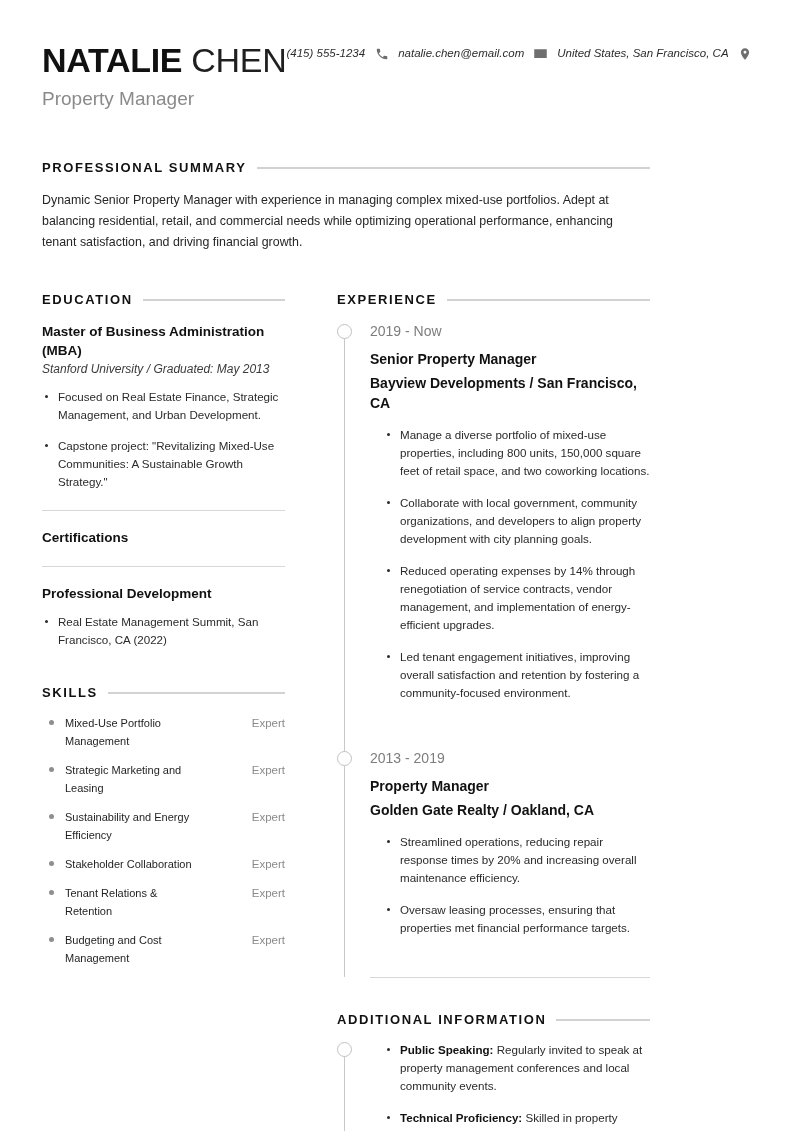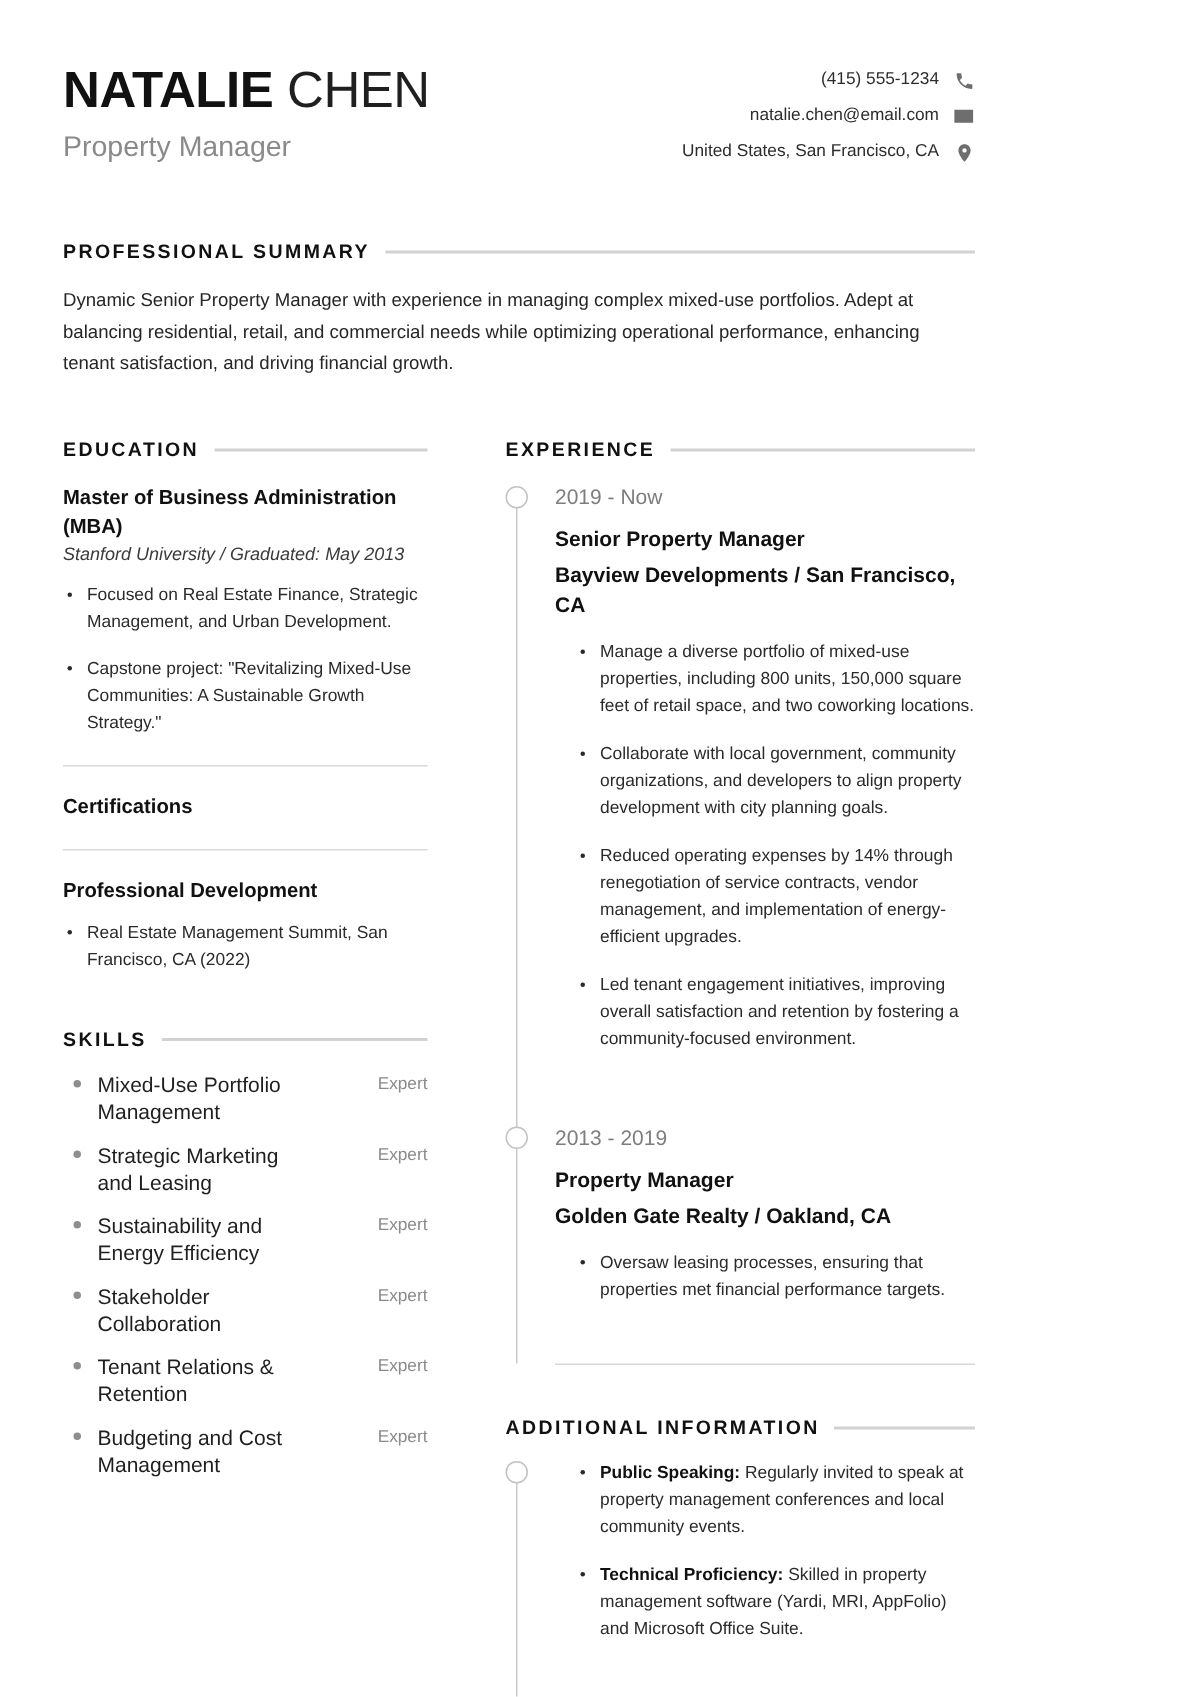--- a/index.html
+++ b/index.html
@@ -39,24 +39,25 @@
   .name .last  { font-weight: 400; color: #1f1f1f; }
   .job-title {
     font-size: 19px;
     line-height: 26px;
     color: #8a8a8a;
     font-weight: 400;
     margin-top: 6px;
   }
   .contacts {
     display: flex;
-    flex-direction: column;
+    flex-direction: row;
     align-items: flex-end;
     gap: 9px;
     padding-top: 8px;
+    font-style: italic;
   }
   .contact-row {
     display: flex;
     align-items: center;
     justify-content: flex-end;
     gap: 9px;
     font-size: 11.5px;
     line-height: 15px;
     color: #2c2c2c;
     white-space: nowrap;
@@ -164,21 +165,21 @@
     display: flex;
     align-items: flex-start;
     justify-content: space-between;
     gap: 10px;
     margin-bottom: 11px;
   }
   .skill-row:last-child { margin-bottom: 0; }
   .skill-name {
     position: relative;
     padding-left: 23px;
-    font-size: 14px;
+    font-size: 11px;
     line-height: 18px;
     color: #1f1f1f;
     max-width: 160px;
   }
   .skill-name::before {
     content: "";
     position: absolute;
     left: 7px; top: 6px;
     width: 5px; height: 5px;
     border-radius: 50%;
@@ -397,20 +398,21 @@
           </div>
 
           <div class="tl-gap"></div>
 
           <div class="tl-item">
             <span class="dot"></span>
             <div class="tl-date">2013 - 2019</div>
             <div class="tl-role">Property Manager</div>
             <div class="tl-org">Golden Gate Realty / Oakland, CA</div>
             <ul class="bullets">
+              <li>Streamlined operations, reducing repair response times by 20% and increasing overall maintenance efficiency.</li>
               <li>Oversaw leasing processes, ensuring that properties met financial performance targets.</li>
             </ul>
           </div>
 
           <div class="tl-tail"></div>
         </div>
         <div class="section-end-rule"></div>
       </div>
 
       <div class="addl-section">

